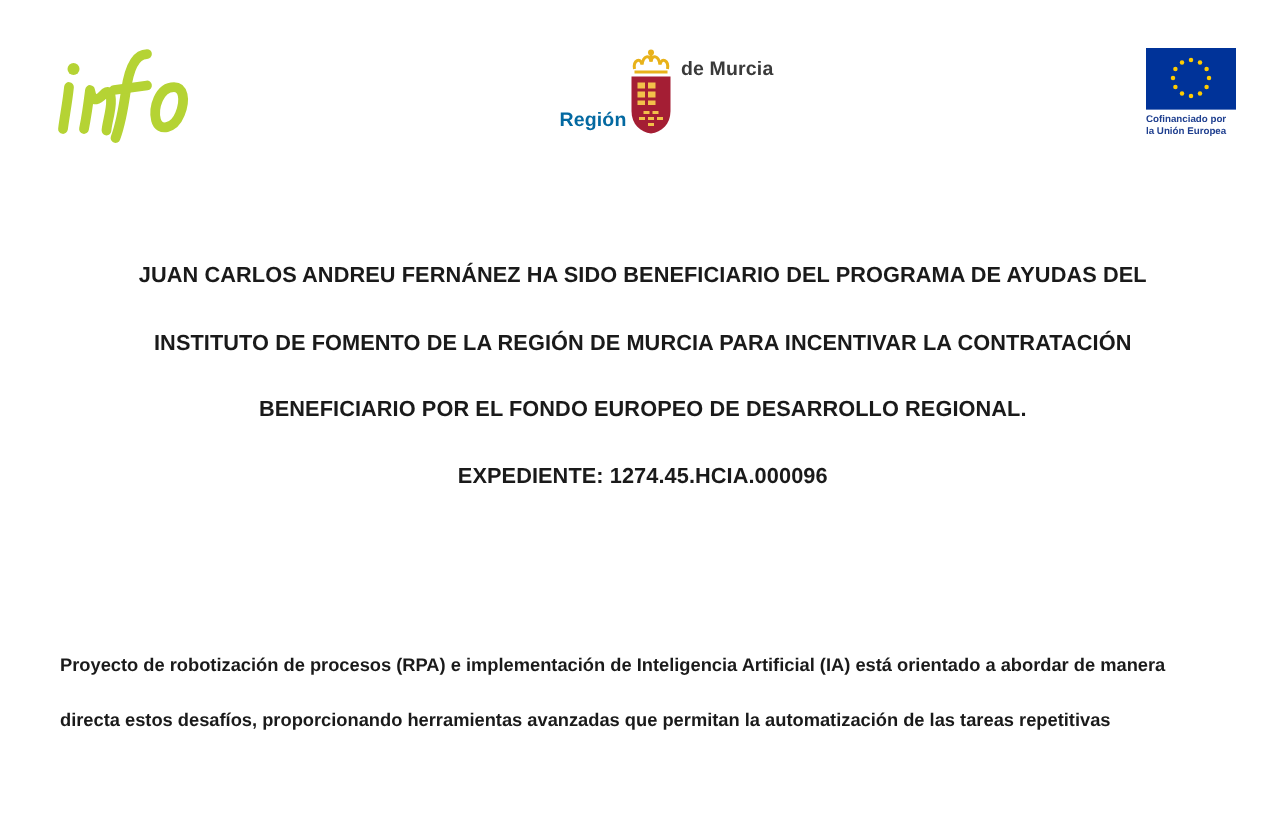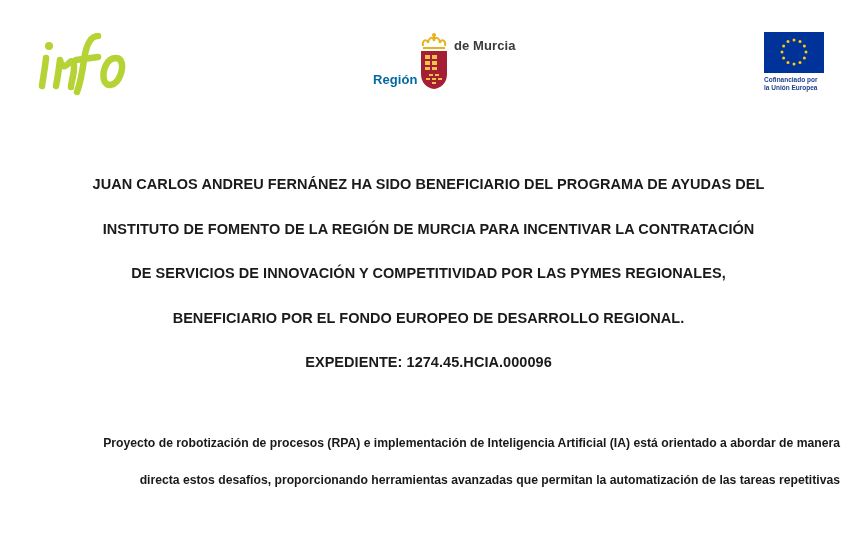--- a/index.html
+++ b/index.html
@@ -101,21 +101,20 @@
       line-height: 28px;
       white-space: nowrap;
       letter-spacing: 0.05px;
       text-align: center;
     }
     .body-block {
       position: absolute;
       left: 40px;
       top: 430px;
       width: 800px;
-      text-align: right;
     }
     .body-line {
       font-size: 12.2px;
       font-weight: bold;
       color: #1a1a1a;
       height: 37px;
       line-height: 26px;
       white-space: nowrap;
     }
   </style>
@@ -201,21 +200,20 @@
     <div class="eu-caption">
       <div>Cofinanciado por</div>
       <div>la Unión Europea</div>
     </div>
   </div>
 </div>
 
 <div class="title-block">
   <div class="title-line">JUAN CARLOS ANDREU FERNÁNEZ HA SIDO BENEFICIARIO DEL PROGRAMA DE AYUDAS DEL</div>
   <div class="title-line">INSTITUTO DE FOMENTO DE LA REGIÓN DE MURCIA PARA INCENTIVAR LA CONTRATACIÓN</div>
-  <div class="title-line">DE SERVICIOS DE INNOVACIÓN Y COMPETITIVIDAD POR LAS PYMES REGIONALES,</div>
   <div class="title-line">BENEFICIARIO POR EL FONDO EUROPEO DE DESARROLLO REGIONAL.</div>
   <div class="title-line">EXPEDIENTE: 1274.45.HCIA.000096</div>
 </div>
 
 <div class="body-block">
   <div class="body-line">Proyecto de robotización de procesos (RPA) e implementación de Inteligencia Artificial (IA) está orientado a abordar de manera</div>
   <div class="body-line">directa estos desafíos, proporcionando herramientas avanzadas que permitan la automatización de las tareas repetitivas</div>
 </div>
 
 </body></html>

